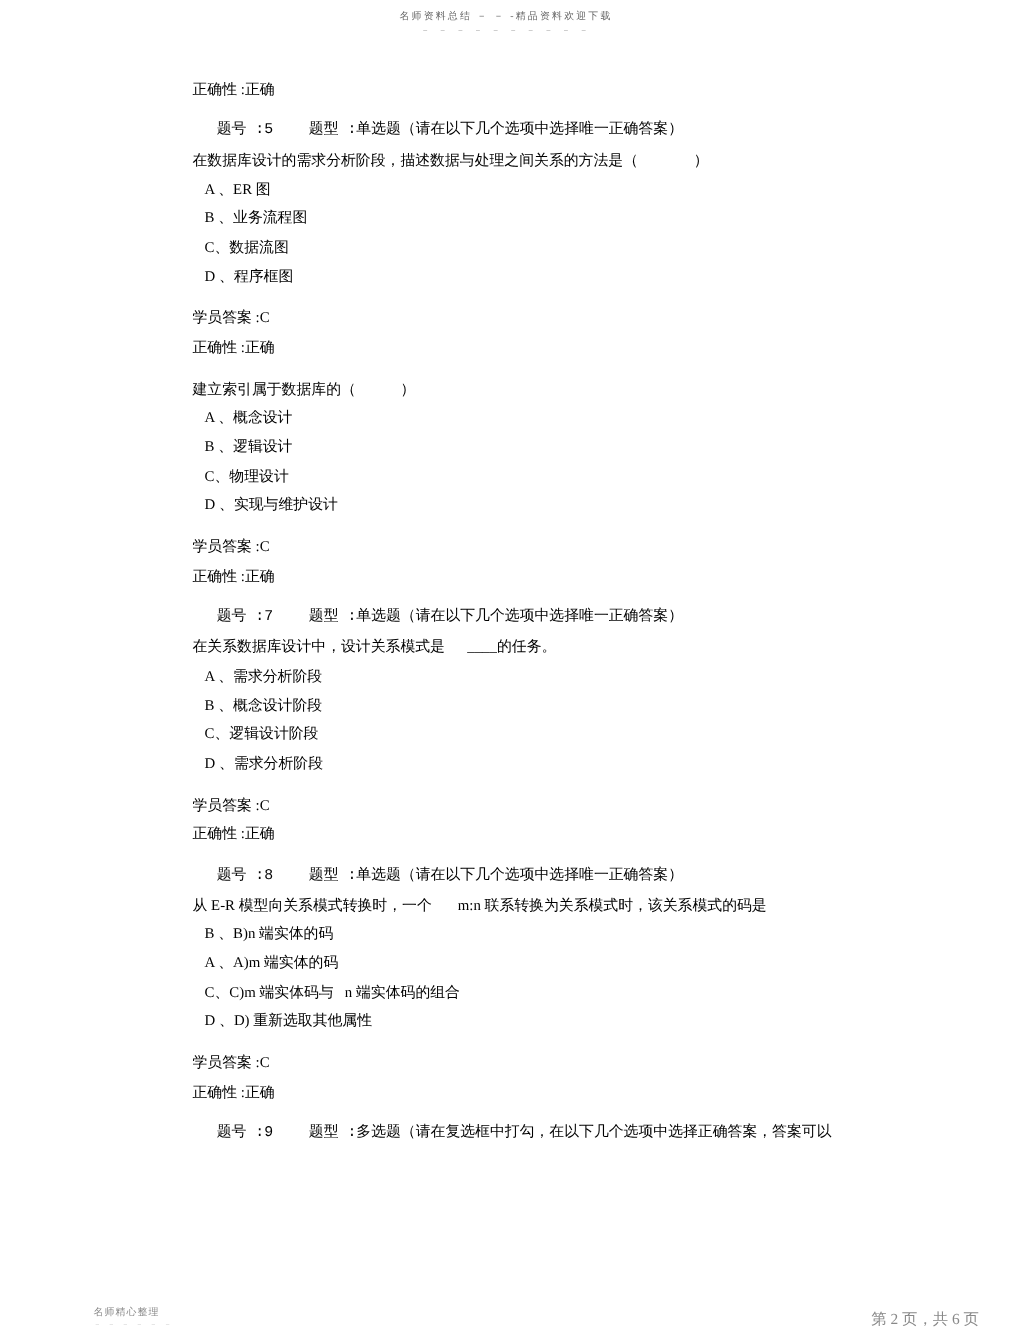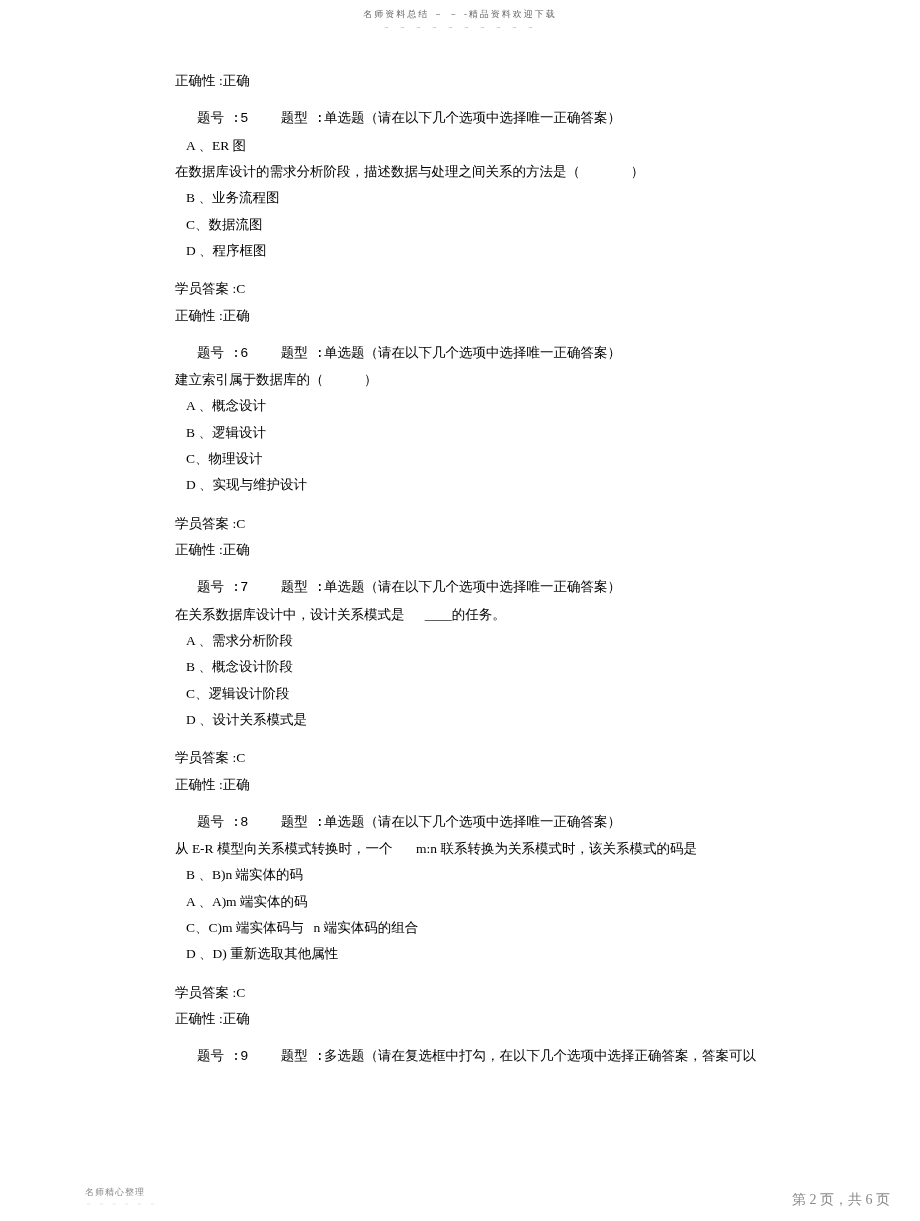--- a/index.html
+++ b/index.html
@@ -83,51 +83,50 @@
 </div>
 
 <div class="content">
 
   <div class="block">
     <div class="line">正确性 :正确</div>
   </div>
 
   <div class="block">
     <div class="line question-header">题号 :5    题型 :单选题（请在以下几个选项中选择唯一正确答案）</div>
+    <div class="line">在数据库设计的需求分析阶段，描述数据与处理之间关系的方法是（               ）</div>
     <div class="line option">A 、ER 图</div>
-    <div class="line">在数据库设计的需求分析阶段，描述数据与处理之间关系的方法是（               ）</div>
     <div class="line option">B 、业务流程图</div>
     <div class="line option">C、数据流图</div>
     <div class="line option">D 、程序框图</div>
   </div>
   <div class="block">
     <div class="line">学员答案 :C</div>
     <div class="line">正确性 :正确</div>
   </div>
 
   <div class="block">
-    <div class="line question-header">题号 :6    题型 :单选题（请在以下几个选项中选择唯一正确答案）</div>
     <div class="line">建立索引属于数据库的（            ）</div>
     <div class="line option">A 、概念设计</div>
     <div class="line option">B 、逻辑设计</div>
     <div class="line option">C、物理设计</div>
     <div class="line option">D 、实现与维护设计</div>
   </div>
   <div class="block">
     <div class="line">学员答案 :C</div>
     <div class="line">正确性 :正确</div>
   </div>
 
   <div class="block">
     <div class="line question-header">题号 :7    题型 :单选题（请在以下几个选项中选择唯一正确答案）</div>
     <div class="line">在关系数据库设计中，设计关系模式是      ____的任务。</div>
     <div class="line option">A 、需求分析阶段</div>
     <div class="line option">B 、概念设计阶段</div>
     <div class="line option">C、逻辑设计阶段</div>
-    <div class="line option">D 、设计关系模式是</div>
+    <div class="line option">D 、需求分析阶段</div>
   </div>
   <div class="block">
     <div class="line">学员答案 :C</div>
     <div class="line">正确性 :正确</div>
   </div>
 
   <div class="block">
     <div class="line question-header">题号 :8    题型 :单选题（请在以下几个选项中选择唯一正确答案）</div>
     <div class="line"></div>
     <div class="line">从 E-R 模型向关系模式转换时，一个       m:n 联系转换为关系模式时，该关系模式的码是</div>

